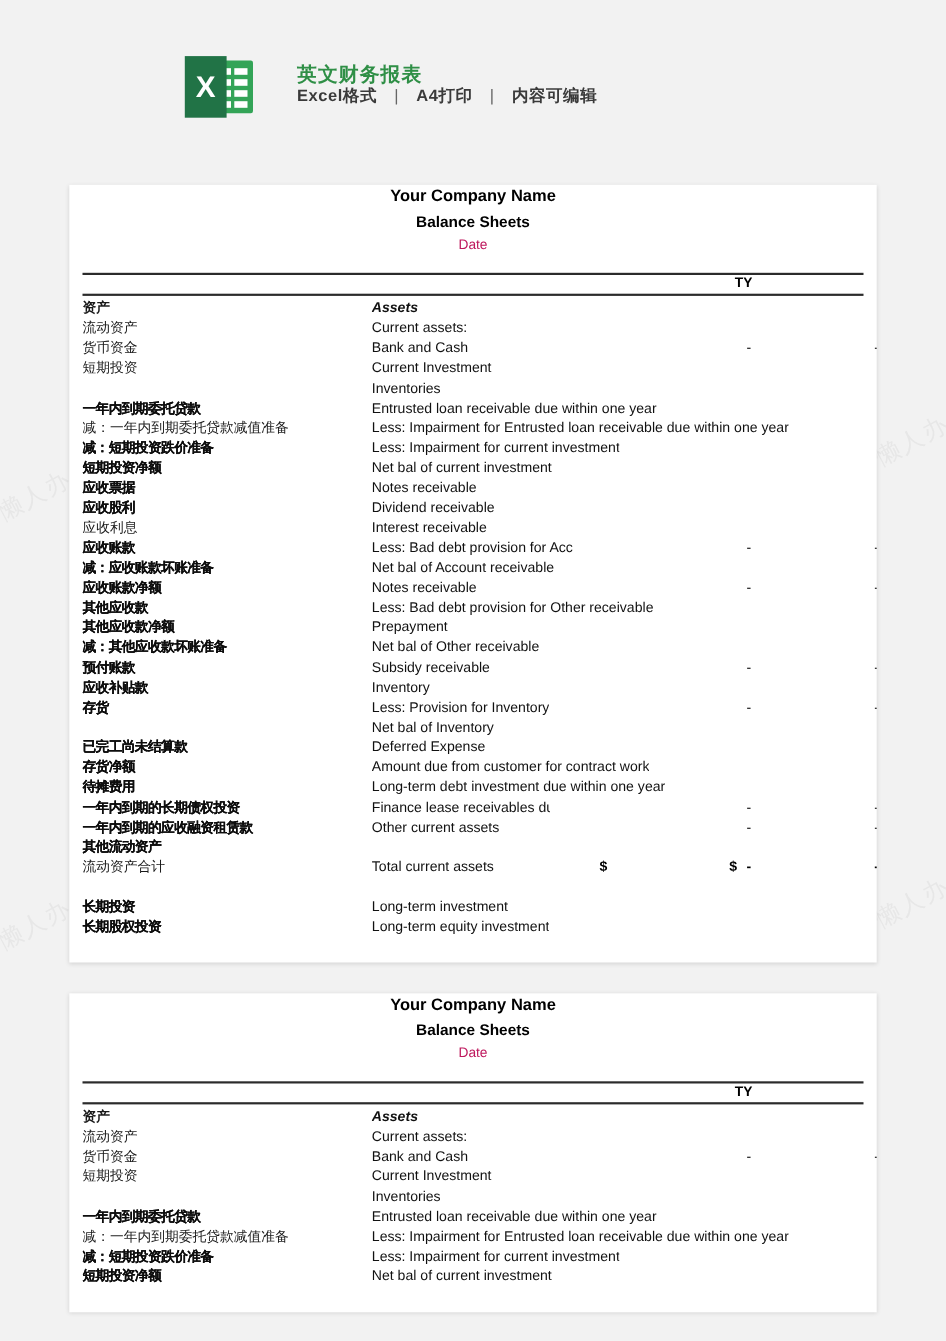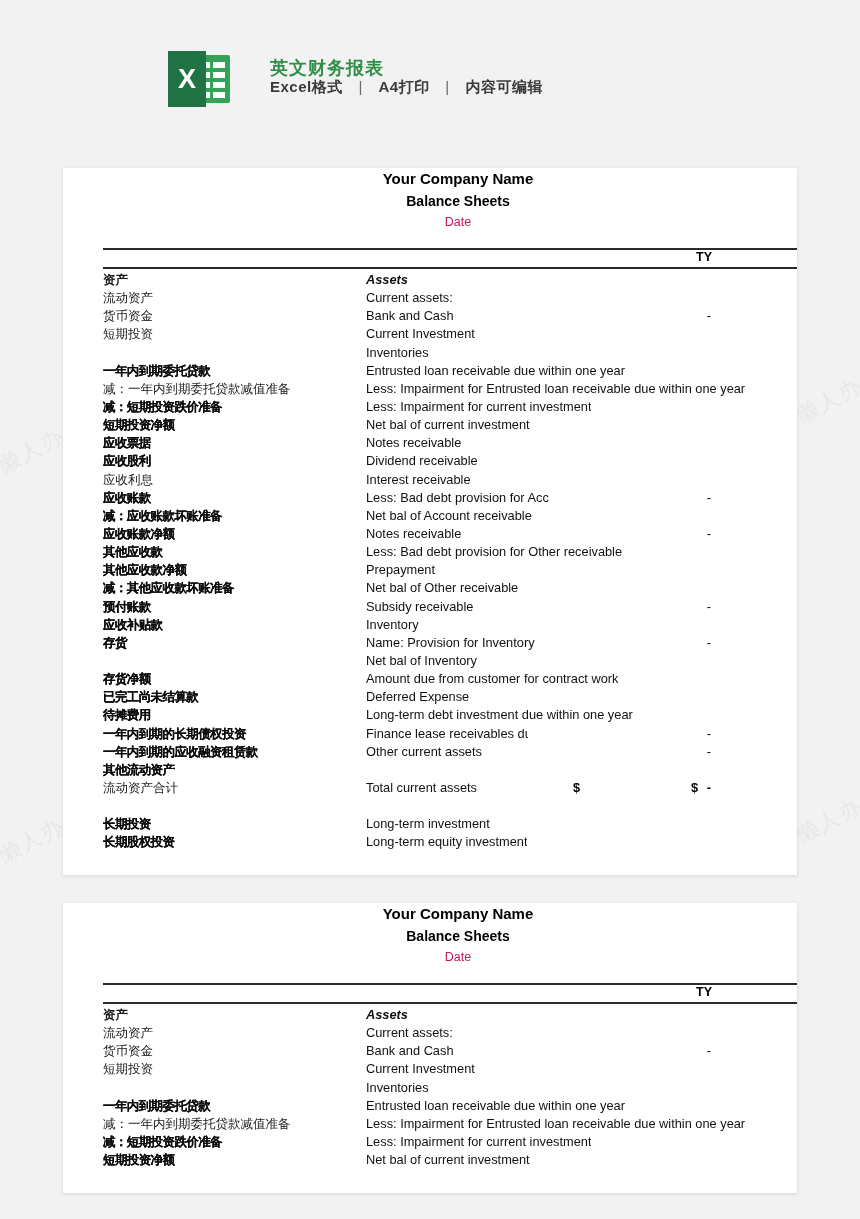--- a/index.html
+++ b/index.html
@@ -105,21 +105,20 @@
     box-sizing: border-box;
   }
   #page-1 { top: 168px; height: 707px; }
   #page-2 { top: 903px; height: 290px; }
 
   .sheet {
     position: relative;
     padding: 0 12px;
     box-sizing: border-box;
     width: 734px;
-    margin-left: 28px;
   }
 
   .sheet-title {
     text-align: center;
     font-weight: bold;
     color: #000;
     font-size: 15px;
     line-height: 22px;
   }
   .sheet-title.t2 { font-size: 14px; }
@@ -349,34 +348,34 @@
           <span class="en">Subsidy receivable</span>
           <span class="v-ty">-</span>
           <span class="v-ly">-</span>
         </div>
         <div class="row">
           <span class="cn blocky">应收补贴款</span>
           <span class="en">Inventory</span>
         </div>
         <div class="row">
           <span class="cn blocky">存货</span>
-          <span class="en">Name: Provision for Inventory</span>
+          <span class="en">Less: Provision for Inventory</span>
           <span class="v-ty">-</span>
           <span class="v-ly">-</span>
         </div>
         <div class="row">
           <span class="en">Net bal of Inventory</span>
+        </div>
+        <div class="row">
+          <span class="cn blocky">已完工尚未结算款</span>
+          <span class="en">Deferred Expense</span>
         </div>
         <div class="row">
           <span class="cn blocky">存货净额</span>
           <span class="en">Amount due from customer for contract work</span>
-        </div>
-        <div class="row">
-          <span class="cn blocky">已完工尚未结算款</span>
-          <span class="en">Deferred Expense</span>
         </div>
         <div class="row">
           <span class="cn blocky">待摊费用</span>
           <span class="en">Long-term debt investment due within one year</span>
         </div>
         <div class="row">
           <span class="cn blocky">一年内到期的长期债权投资</span>
           <span class="en clip-fin">Finance lease receivables due w</span>
           <span class="v-ty">-</span>
           <span class="v-ly">-</span>

